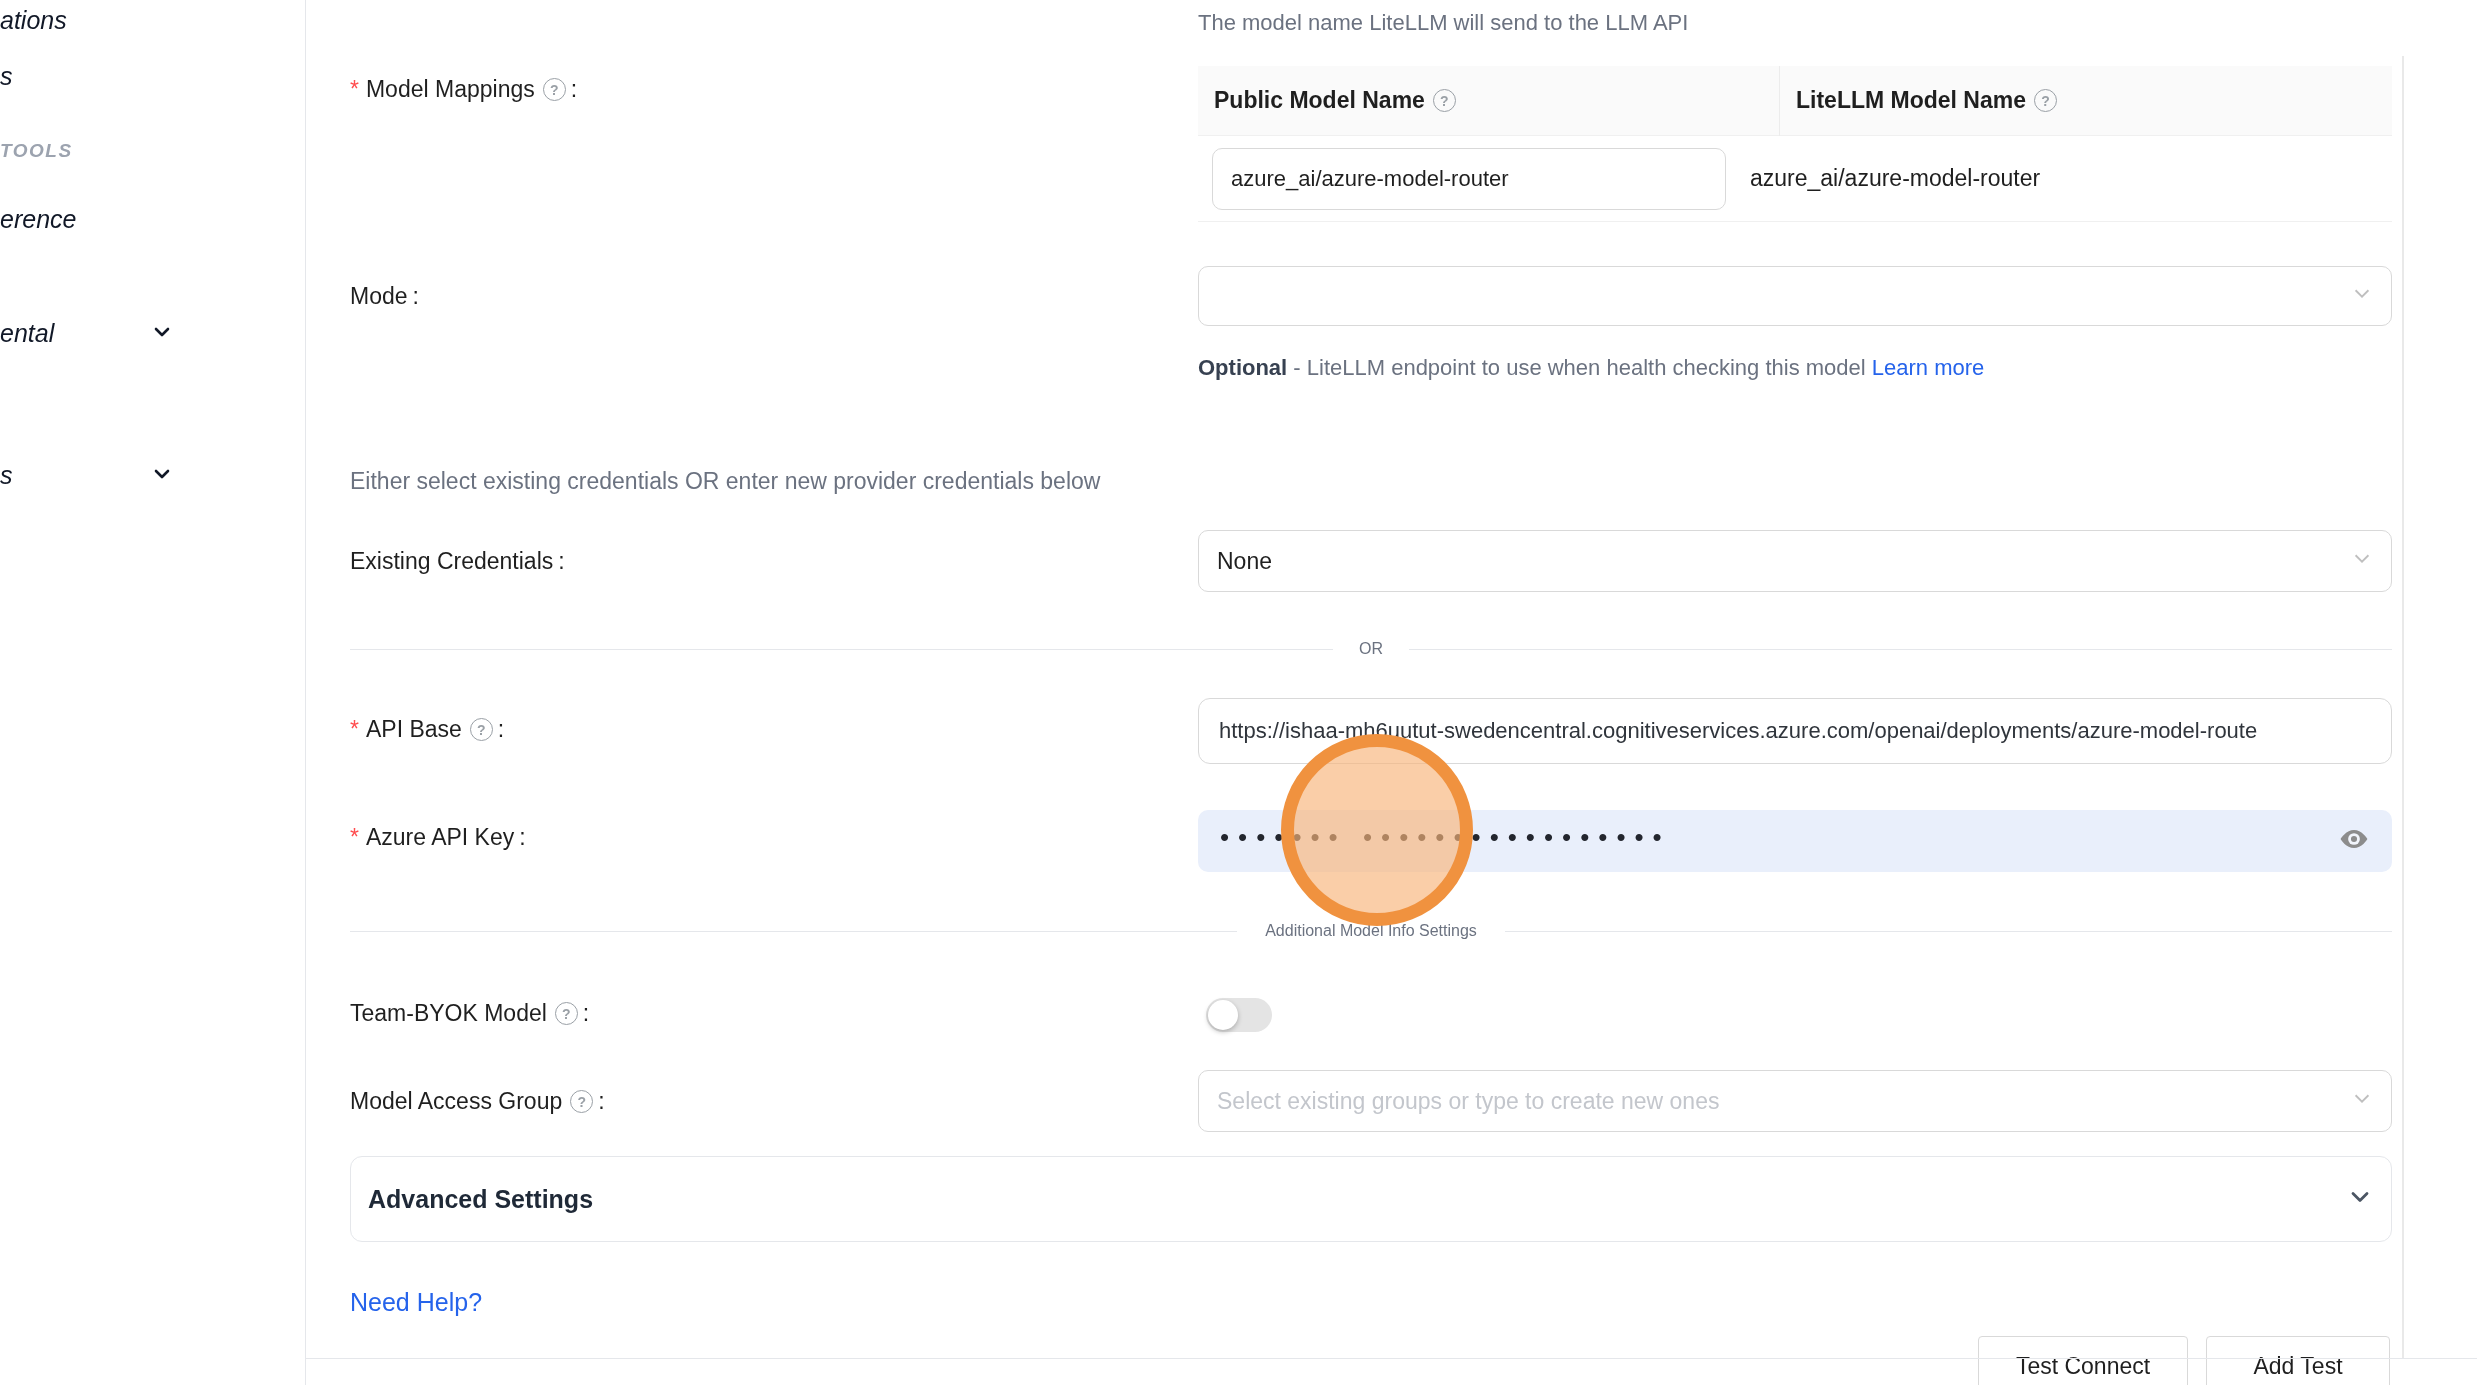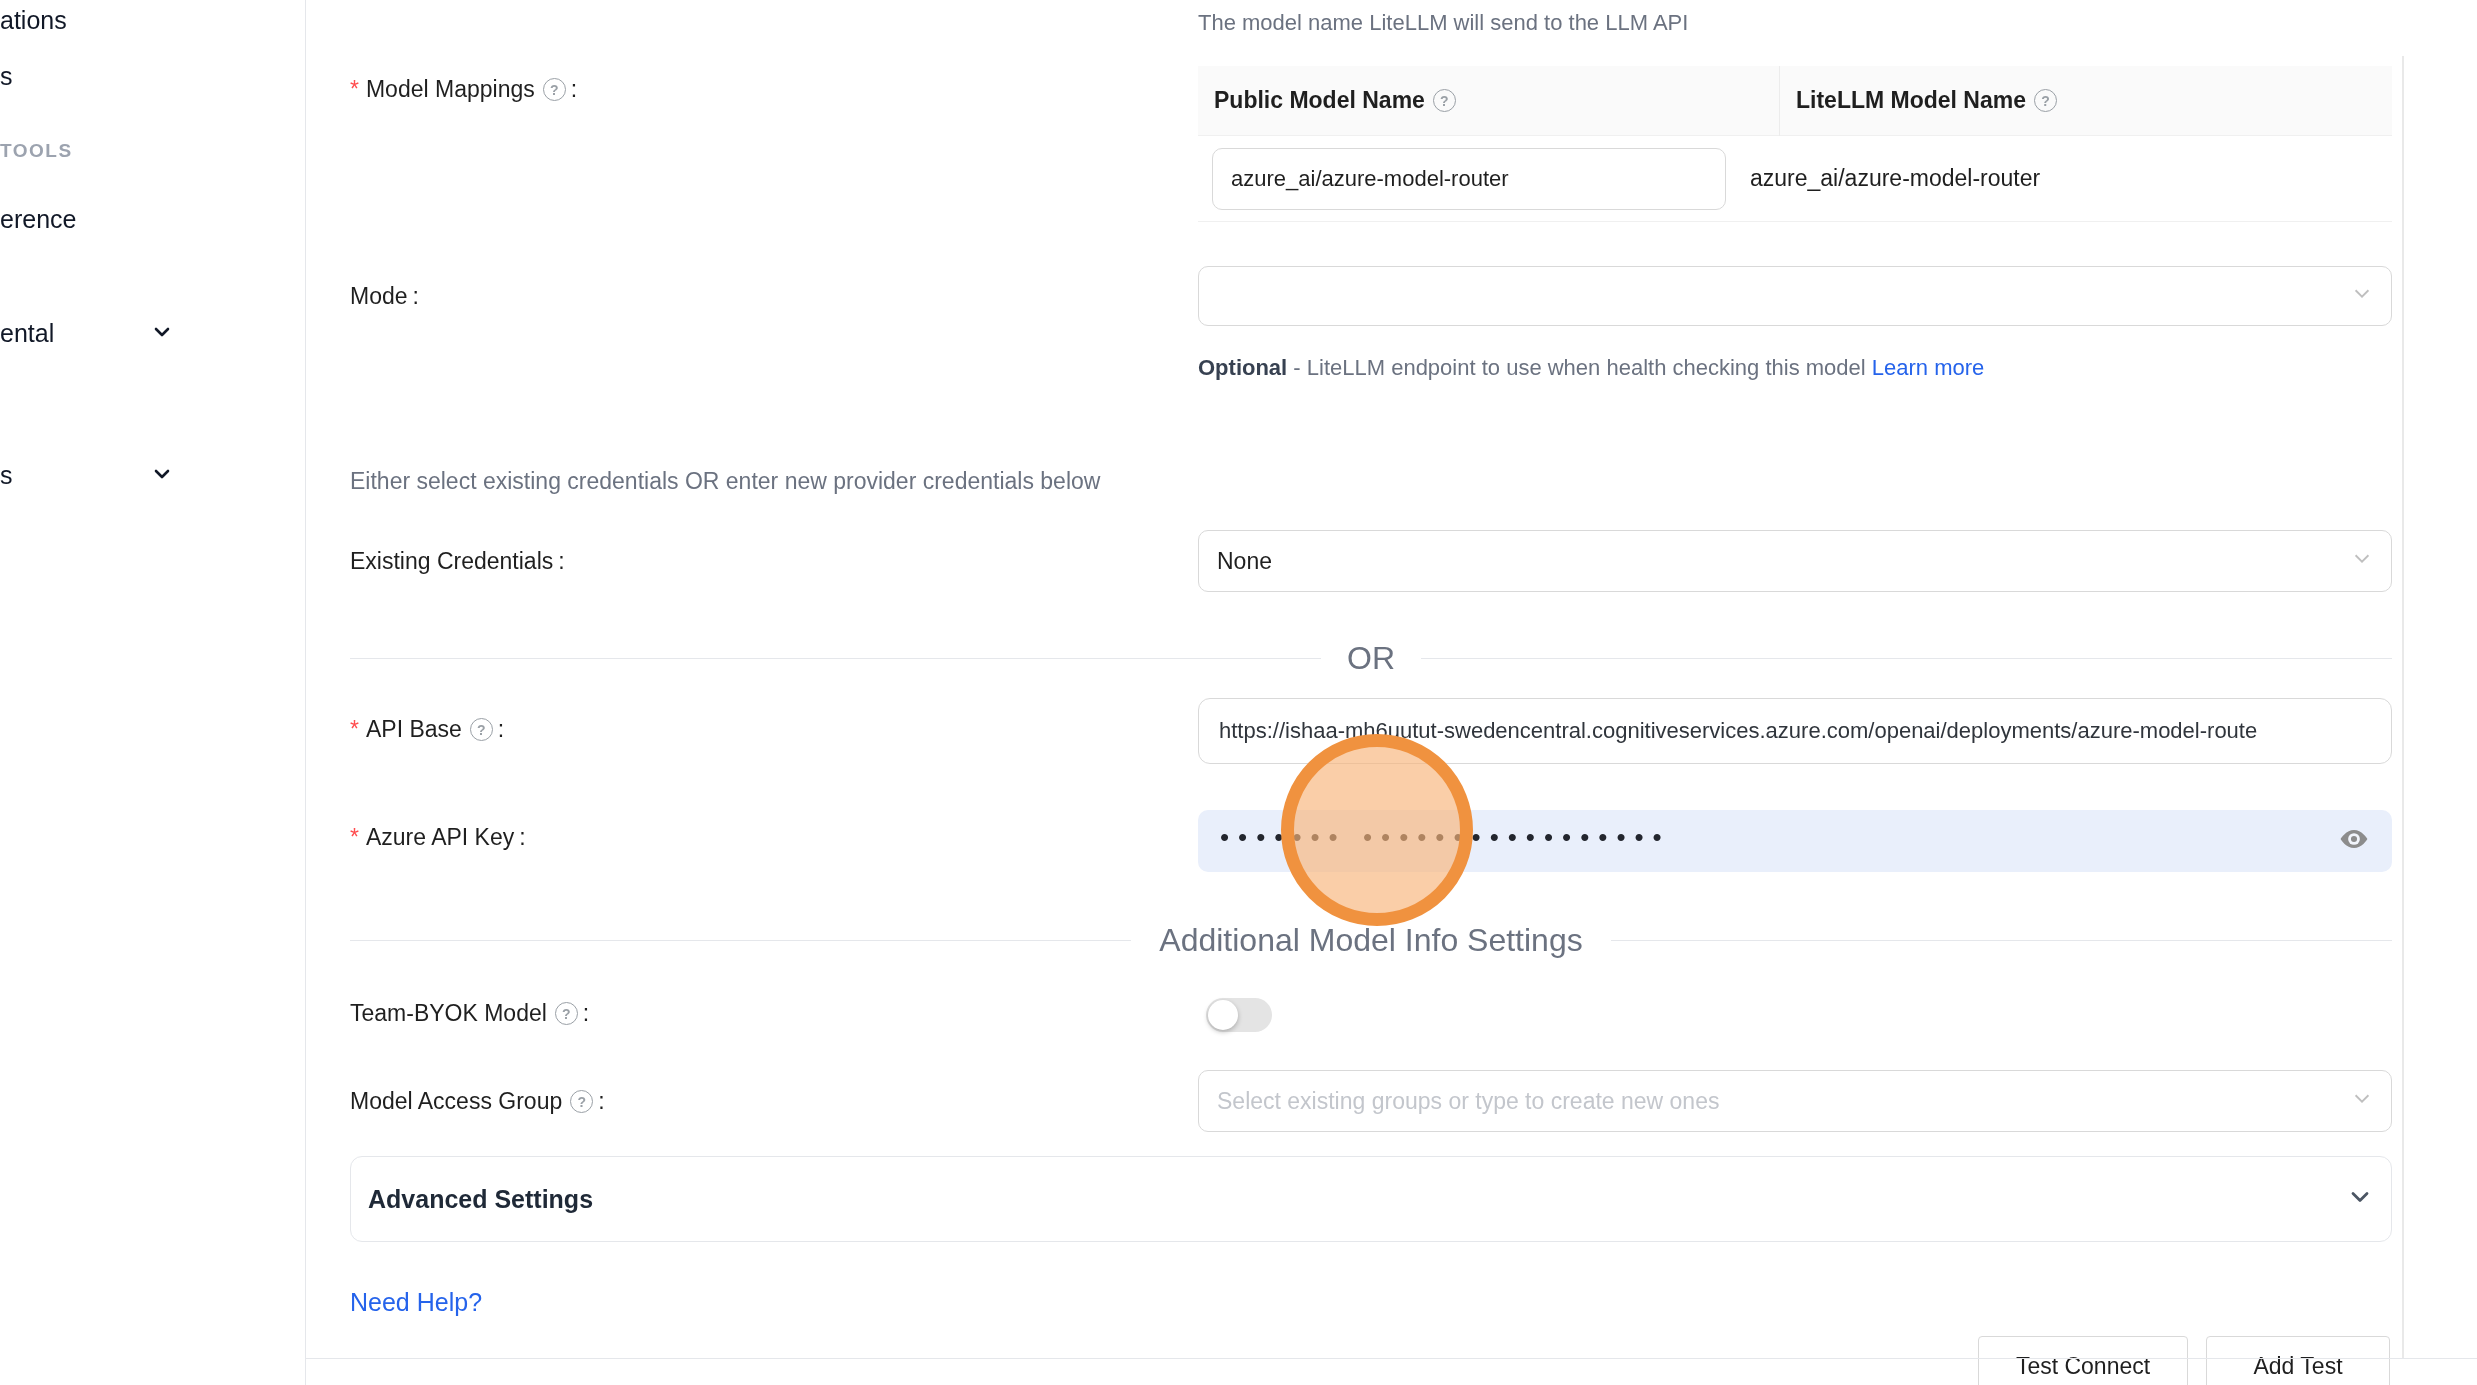--- a/index.html
+++ b/index.html
@@ -4,41 +4,41 @@
 <style>
   * { margin:0; padding:0; box-sizing:border-box; }
   html,body { background:#fff; }
   .stage {
     position:relative; width:2477px; height:1385px; overflow:hidden;
     font-family:"Liberation Sans", sans-serif; color:rgba(0,0,0,0.88); background:#fff;
   }
   .abs { position:absolute; }
 
   
-  .sidebar { position:absolute; left:0; top:0; width:306px; height:1385px; border-right:1px solid #e5e7eb; background:#fff; }
+  .sidebar { position:absolute; left:0; top:0; width:306px; height:1385px; border-right:1px solid #e5e7eb; background:#fff;font-style:italic; }
   .side-item { position:absolute; left:0; font-size:25px; color:#111827; white-space:nowrap; }
   .side-section { position:absolute; left:0; font-size:19px; font-weight:600; letter-spacing:1.5px; color:#9ca3af; }
   .side-chevron { position:absolute; width:24px; height:24px; }
 
   
   .label { position:absolute; left:350px; font-size:23px; color:rgba(0,0,0,0.88); white-space:nowrap; display:flex; align-items:center; }
   .req { color:#ff4d4f; margin-right:7px; font-size:23px; }
   .qicon {
     display:inline-flex; align-items:center; justify-content:center;
     width:23px; height:23px; border:1.5px solid #9aa0a6; border-radius:50%;
     color:#9aa0a6; font-size:14px; font-weight:700; margin-left:8px; flex:0 0 auto;
   }
   .colon { margin-left:5px; }
   .select {
     position:absolute; left:1198px; width:1194px; border:1px solid #d9d9d9; border-radius:10px;
     background:#fff; display:flex; align-items:center; padding:0 52px 0 18px; font-size:23px;
   }
   .select .chev { position:absolute; right:18px; top:50%; transform:translateY(-50%); }
   .helper { color:#6b7280; font-size:22px; }
-  .divider-row { position:absolute; left:350px; width:2042px; display:flex; align-items:center; gap:26px; color:#6b7280; font-size:32px; }
+  .divider-row { position:absolute; left:350px; width:2042px; display:flex; align-items:center; gap:26px; color:#6b7280; font-size:16px; }
   .divider-row .line { flex:1; height:1px; background:#e5e7eb; }
 
   
   .mm-table { position:absolute; left:1198px; top:66px; width:1194px; }
   .mm-head { display:flex; height:70px; background:#fafafa; border-bottom:1px solid #f0f0f0; align-items:center; font-weight:700; font-size:23px; }
   .mm-head .c1 { width:536px; padding-left:16px; display:flex; align-items:center; }
   .mm-head .c2 { flex:1; padding-left:16px; border-left:1px solid #ececec; height:70px; display:flex; align-items:center;margin-left:45px; }
   .mm-body { display:flex; height:86px; align-items:center; border-bottom:1px solid #f0f0f0; background:#fff; }
   .mm-body .c1 { width:536px; padding-left:14px; }
   .mm-body .c2 { flex:1; padding-left:16px; font-size:23px; }

